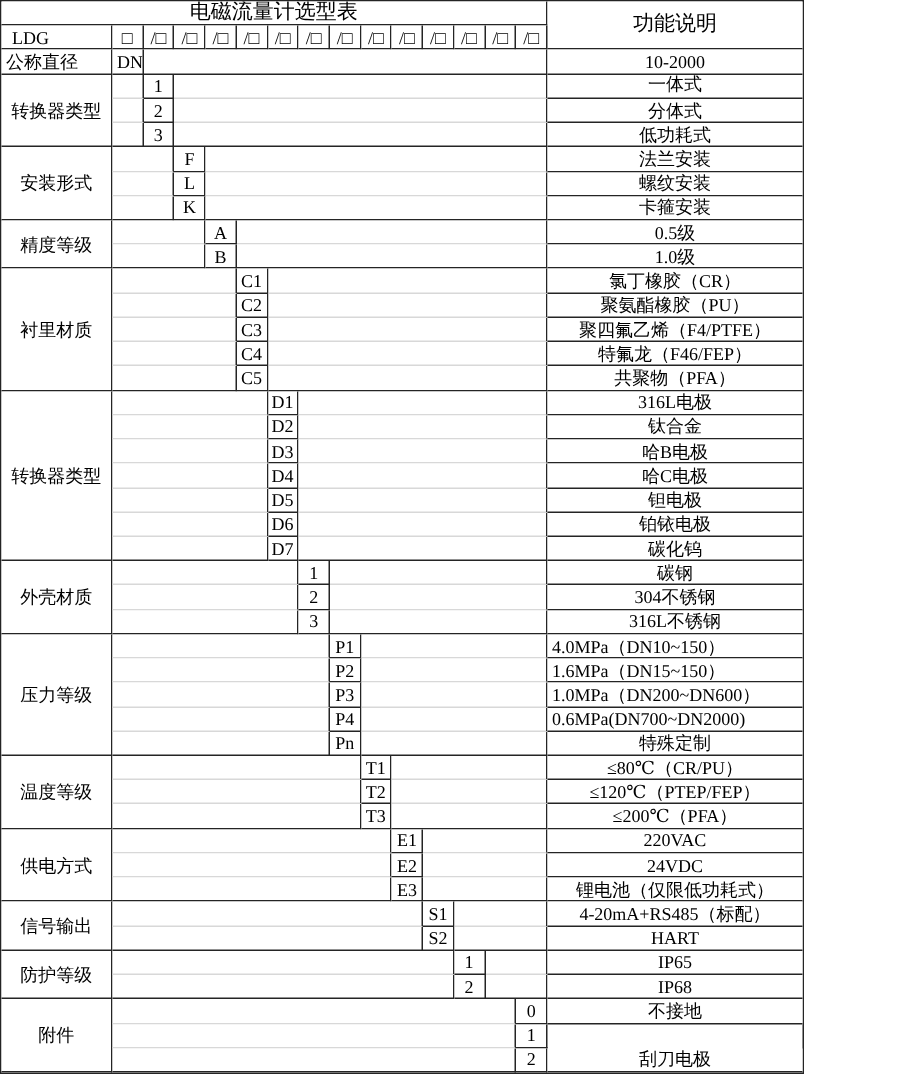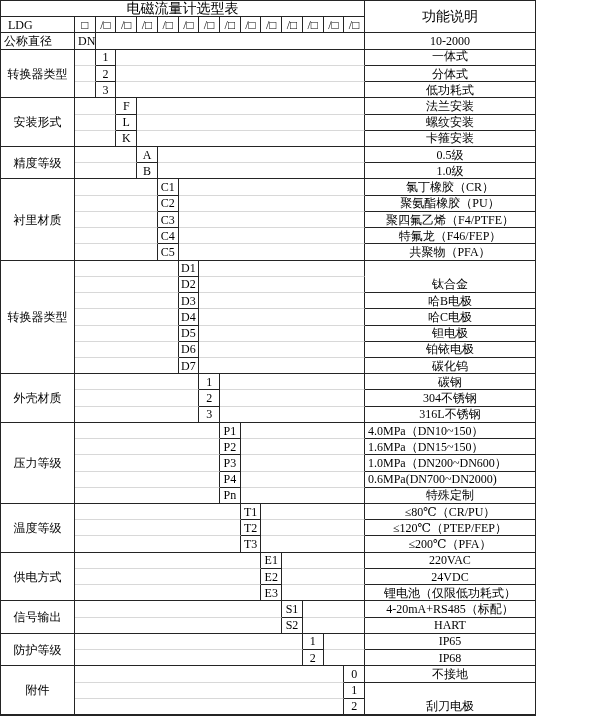--- a/index.html
+++ b/index.html
@@ -106,20 +106,21 @@
     <div class="cell gb" style="grid-area: 15 / 7 / auto / span 9;"></div>
     <div class="cell lc" style="grid-area: 15 / 16;">特氟龙（F46/FEP）</div>
     <div class="cell" style="grid-area: 16 / 2 / auto / span 4;"></div>
     <div class="cell" style="grid-area: 16 / 6;">C5</div>
     <div class="cell" style="grid-area: 16 / 7 / auto / span 9;"></div>
     <div class="cell lc" style="grid-area: 16 / 16;">共聚物（PFA）</div>
     <div class="cell" style="grid-area: 17 / 1 / span 7;">转换器类型</div>
     <div class="cell gb" style="grid-area: 17 / 2 / auto / span 5;"></div>
     <div class="cell" style="grid-area: 17 / 7;">D1</div>
     <div class="cell gb" style="grid-area: 17 / 8 / auto / span 8;"></div>
+    <div class="cell lc" style="grid-area: 17 / 16;">316L电极</div>
     <div class="cell gb" style="grid-area: 18 / 2 / auto / span 5;"></div>
     <div class="cell" style="grid-area: 18 / 7;">D2</div>
     <div class="cell gb" style="grid-area: 18 / 8 / auto / span 8;"></div>
     <div class="cell lc" style="grid-area: 18 / 16;">钛合金</div>
     <div class="cell gb" style="grid-area: 19 / 2 / auto / span 5;"></div>
     <div class="cell" style="grid-area: 19 / 7;">D3</div>
     <div class="cell gb" style="grid-area: 19 / 8 / auto / span 8;"></div>
     <div class="cell lc" style="grid-area: 19 / 16;">哈B电极</div>
     <div class="cell gb" style="grid-area: 20 / 2 / auto / span 5;"></div>
     <div class="cell" style="grid-area: 20 / 7;">D4</div>

